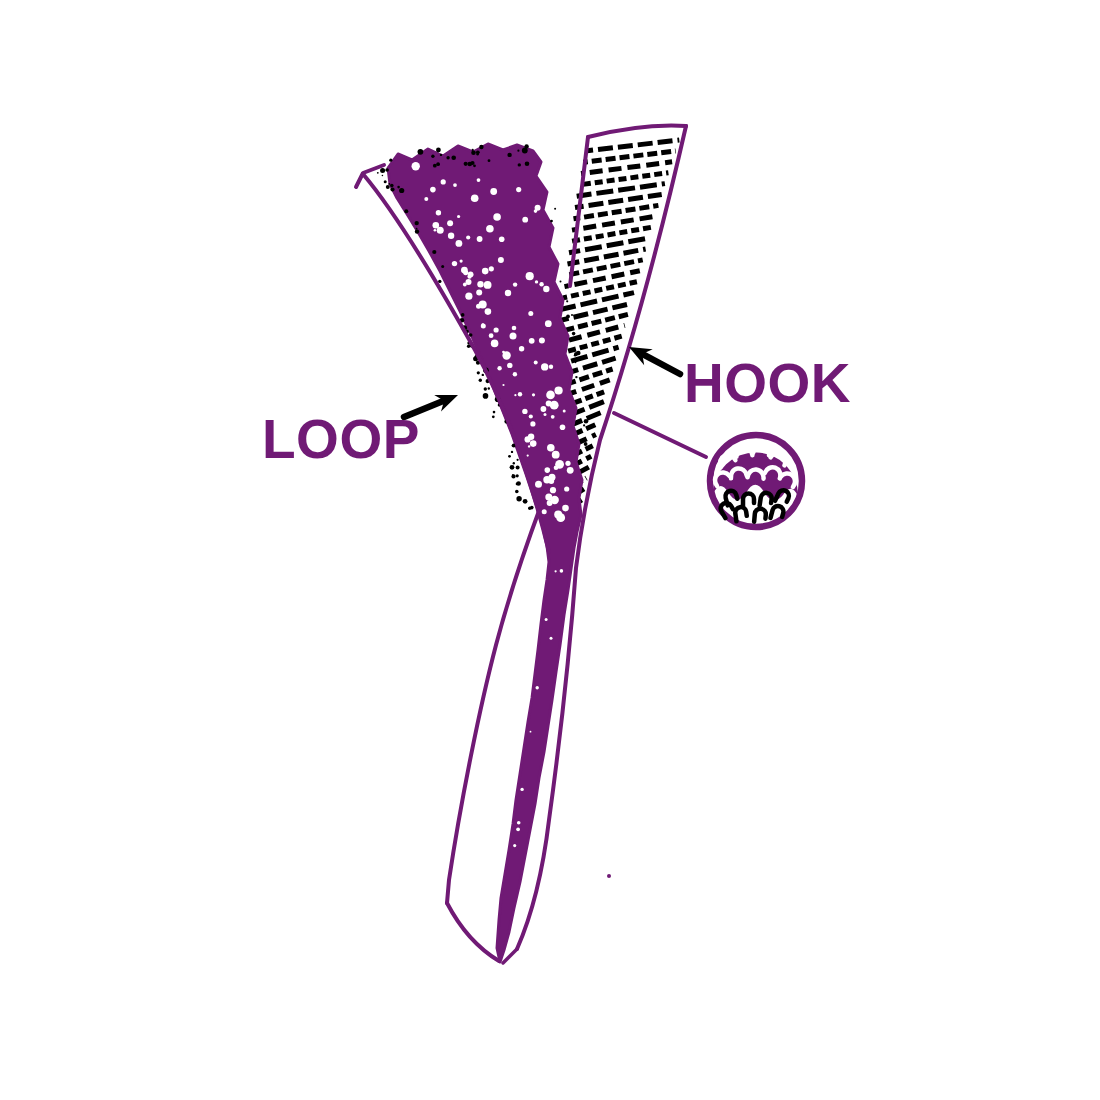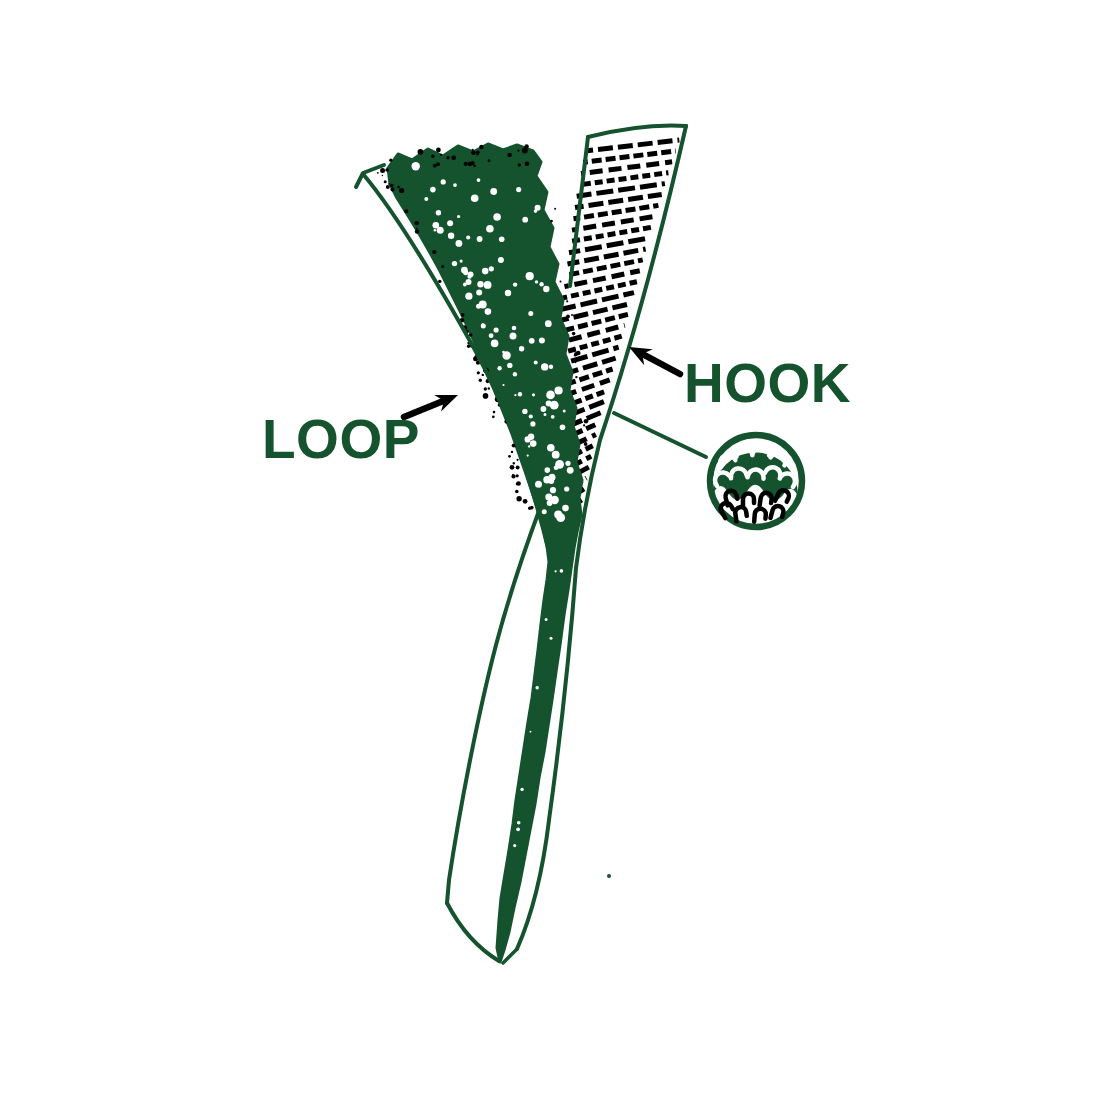--- a/index.html
+++ b/index.html
@@ -8,21 +8,21 @@
   svg{display:block;width:1100px;height:1100px;}
   .ink{color:#000000;}
   .outline{fill:none;stroke:currentColor;stroke-width:4;stroke-linecap:round;stroke-linejoin:round;}
   .thin{stroke-width:3.5;}
   .label{font-family:"Liberation Sans",sans-serif;font-weight:bold;font-size:55px;
          fill:currentColor;letter-spacing:0.5px;}
 </style>
 </head>
 <body>
 
-<div class="stage ink" style="color: #14532d; background: rgb(255, 255, 255);">
+<div class="stage ink" style="color: #701a75; background: rgb(255, 255, 255);">
   <svg viewBox="0 0 1100 1100">
 
     <g>
       <g id="hatch">
           <line x1="585.3" y1="151.0" x2="679.3" y2="140.0" stroke="#000000" stroke-width="5" stroke-dasharray="15 5" stroke-dashoffset="7.2"></line>
           <line x1="583.2" y1="162.3" x2="675.7" y2="150.9" stroke="#000000" stroke-width="5" stroke-dasharray="10 4" stroke-dashoffset="5.4"></line>
           <line x1="581.0" y1="173.6" x2="672.1" y2="161.8" stroke="#000000" stroke-width="5" stroke-dasharray="13 6" stroke-dashoffset="10.2"></line>
           <line x1="578.9" y1="184.9" x2="668.4" y2="172.7" stroke="#000000" stroke-width="5" stroke-dasharray="8 4" stroke-dashoffset="8.0"></line>
           <line x1="576.7" y1="196.2" x2="664.9" y2="183.6" stroke="#000000" stroke-width="5" stroke-dasharray="17 5" stroke-dashoffset="2.1"></line>
           <line x1="575.0" y1="207.5" x2="661.7" y2="194.5" stroke="#000000" stroke-width="5" stroke-dasharray="15 5" stroke-dashoffset="6.3"></line>

